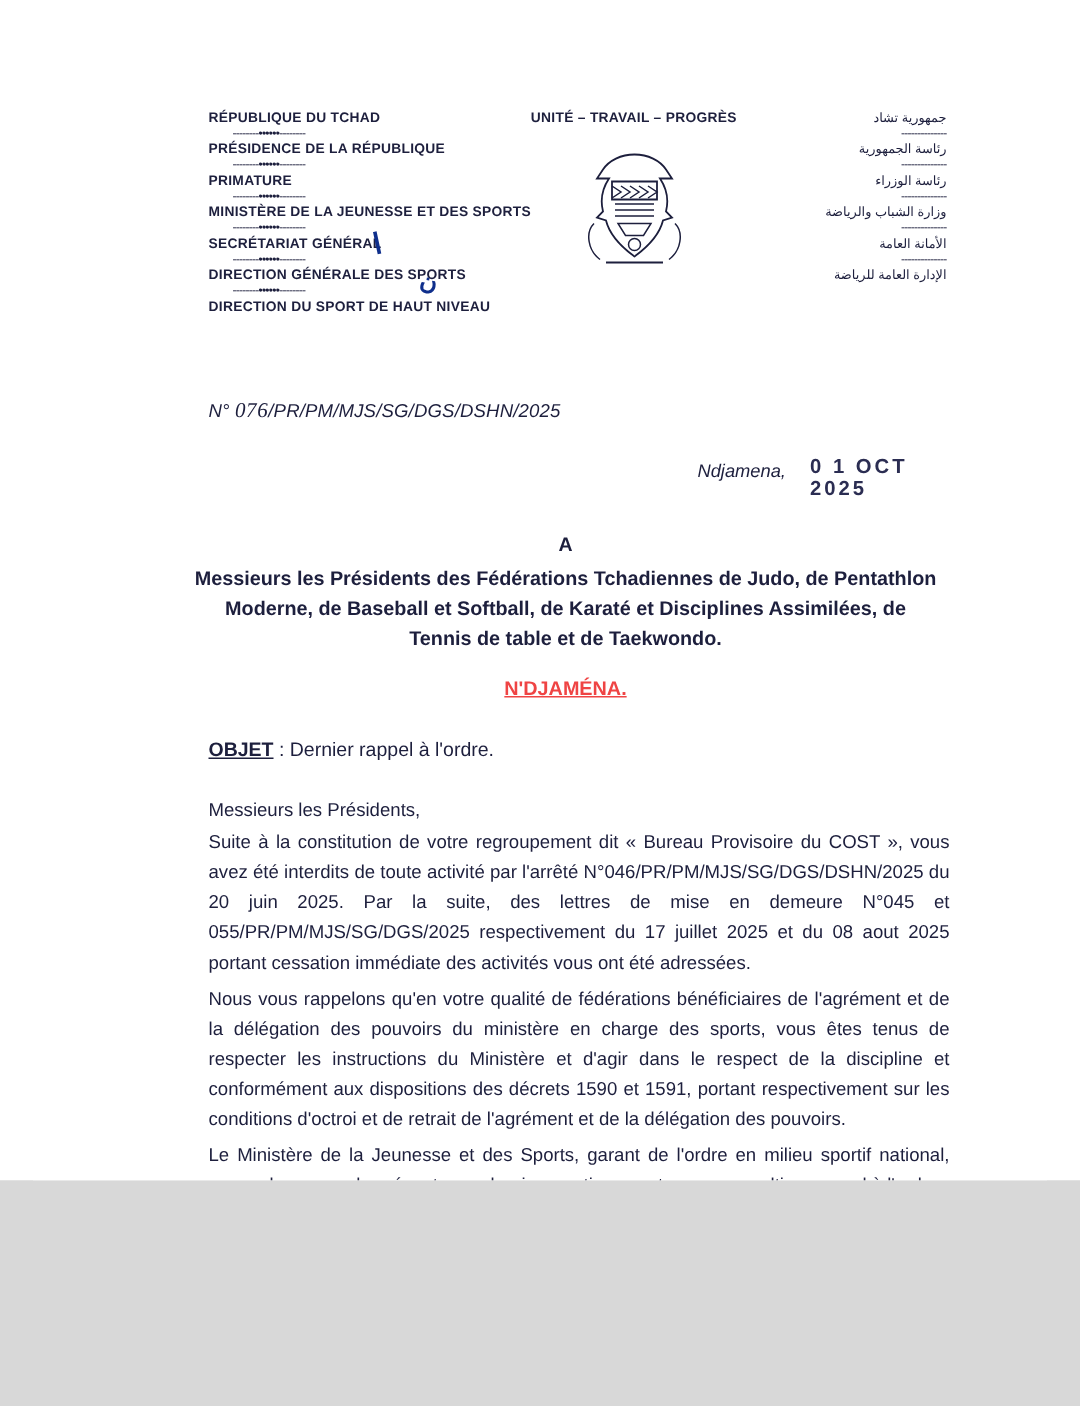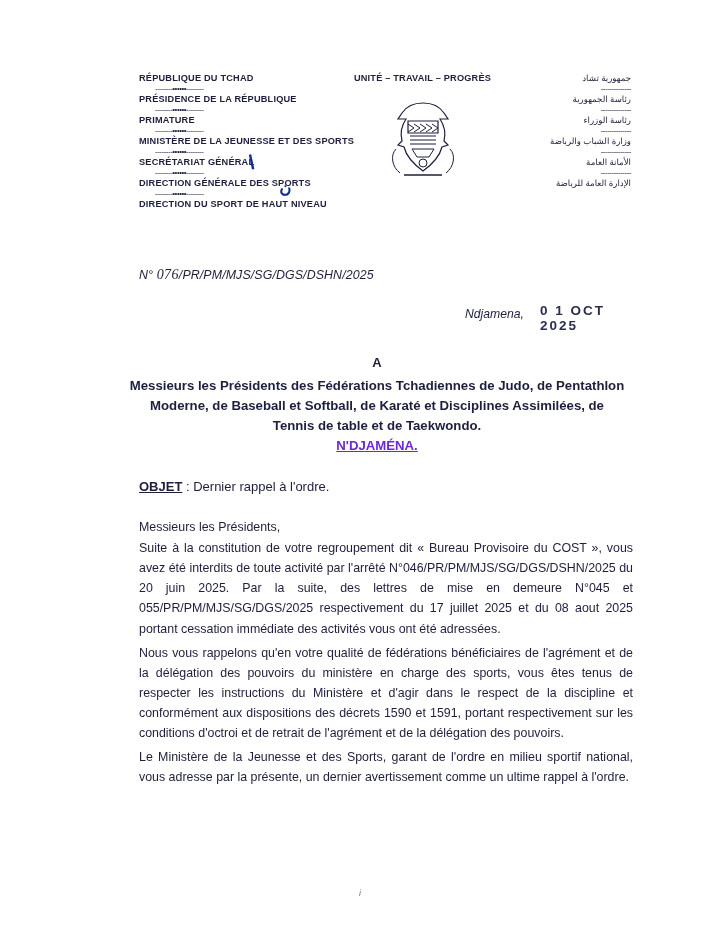--- a/index.html
+++ b/index.html
@@ -6,21 +6,21 @@
     margin: 0;
     padding: 0;
     background: #d8d8d8;
   }
   body {
     font-family: "Liberation Sans", sans-serif;
   }
   .page {
     position: relative;
     width: 720px;
-    height: 937px;
+    height: 787px;
     background: #ffffff;
     overflow: hidden;
     margin: 0 auto;
     box-sizing: border-box;
   }
   .sheet {
     position: absolute;
     left: 22px;
     top: 14px;
     width: 676px;
@@ -178,22 +178,22 @@
     line-height: 1.52;
     margin-top: 6px;
     padding: 0 12px;
     color: #1d1f3d;
   }
   .city {
     text-align: center;
     font-size: 13.2px;
     font-weight: bold;
     text-decoration: underline;
-    margin-top: 2px;
-    color: #6d28d9;
+    margin-top: 15px;
+    color: #ef4444;
   }
 
   
   .objet {
     margin-top: 26px;
     padding-left: 22px;
     font-size: 13px;
     color: #1d1f3d;
   }
   .objet .lab {

